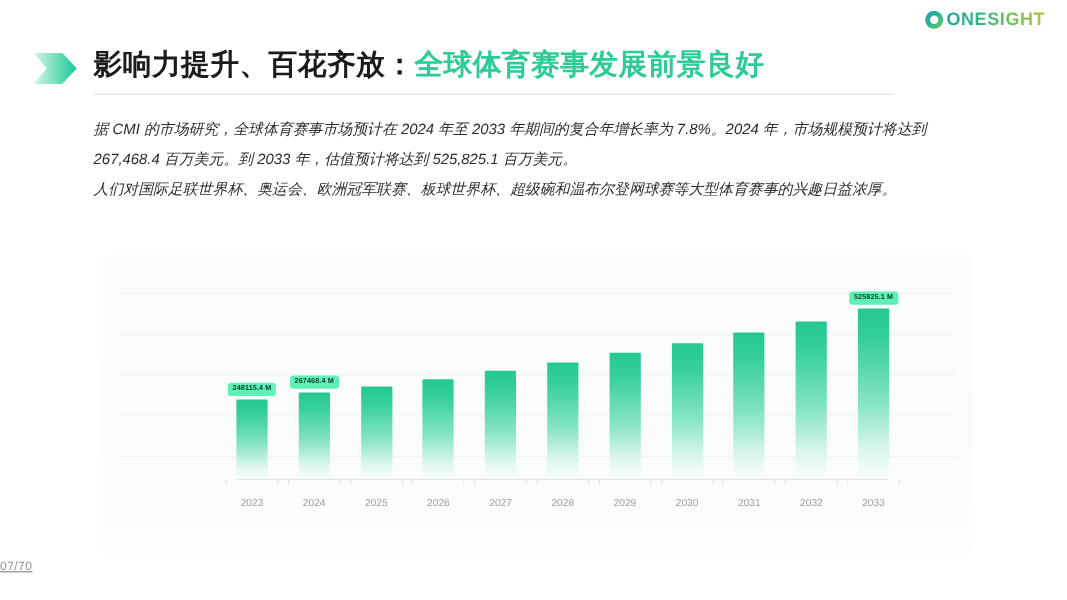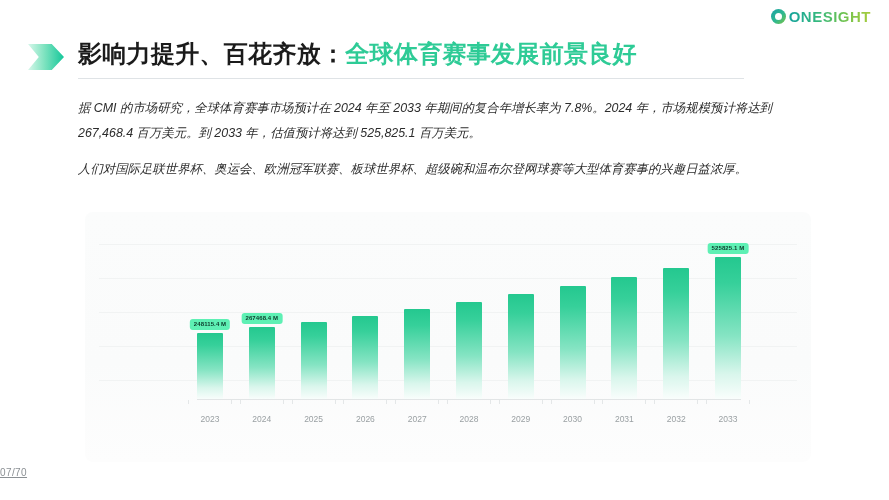--- a/index.html
+++ b/index.html
@@ -60,21 +60,21 @@
     position:absolute; left:78px; top:78px;
     width:666px; height:1px; background:#dfe3e6;
   }
 
   
   .body-copy {
     position:absolute; left:78px; top:96px;
     width:738px;
     font-size:12.4px; line-height:25px; color:#2c2c2c;font-style:italic;
   }
-  .body-copy p + p { margin-top:11px; }
+  .body-copy p + p { }
 
   
   .chart-card {
     position:absolute; left:85px; top:212px;
     width:726px; height:250px;
     background:linear-gradient(180deg,#fbfcfc 0%,#fafbfb 60%,#fdfdfd 100%);
     border-radius:8px;
   }
   .chart-title-pill {
     position:absolute; left:50%; transform:translateX(-50%);

